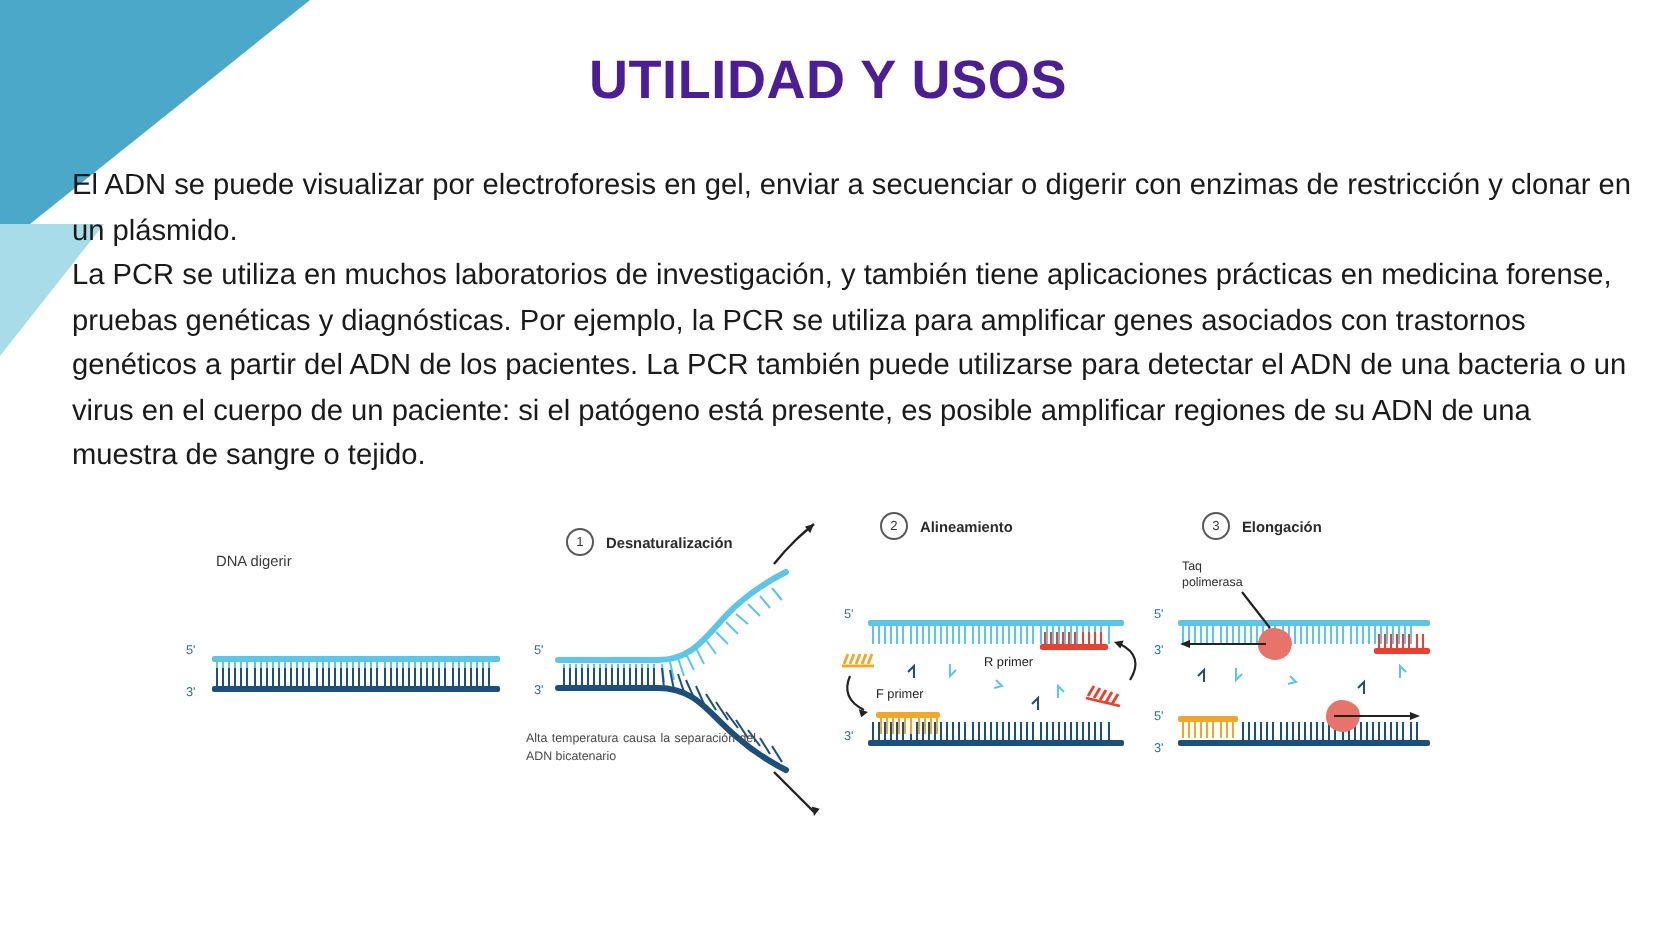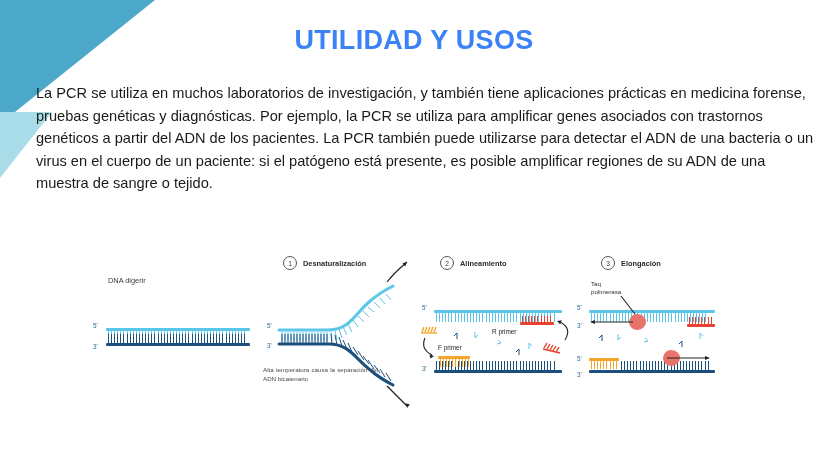--- a/index.html
+++ b/index.html
@@ -21,21 +21,21 @@
   .wedge-light{
     position:absolute;left:0;top:112px;width:70px;height:70px;
     background:#A9DCE9;
     clip-path:polygon(0 0, 52px 0, 0 66px);
   }
 
   
   .title{
     position:absolute;left:0;right:0;top:25px;
     text-align:center;
-    font-size:27px;font-weight:bold;color:#3b82f6;
+    font-size:27px;font-weight:bold;color:#4c1d95;
     letter-spacing:.3px;
   }
 
   
   .body-copy{
     position:absolute;left:36px;top:82px;width:784px;
     font-size:14.6px;line-height:22.5px;color:#1a1a1a;
     text-align:left;
   }
   .body-copy p{margin:0;}
@@ -94,20 +94,21 @@
 <body>
 
 <div class="slide">
 
   <div class="wedge-dark"></div>
   <div class="wedge-light"></div>
 
   <div class="title">UTILIDAD Y USOS</div>
 
   <div class="body-copy">
+    <p>El ADN se puede visualizar por electroforesis en gel, enviar a secuenciar o digerir con enzimas de restricción y clonar en un plásmido.</p>
     <p>La PCR se utiliza en muchos laboratorios de investigación, y también tiene aplicaciones prácticas en medicina forense, pruebas genéticas y diagnósticas. Por ejemplo, la PCR se utiliza para amplificar genes asociados con trastornos genéticos a partir del ADN de los pacientes. La PCR también puede utilizarse para detectar el ADN de una bacteria o un virus en el cuerpo de un paciente: si el patógeno está presente, es posible amplificar regiones de su ADN de una muestra de sangre o tejido.</p>
   </div>
 
   <div class="figure">
 
     <div class="panel p1">
       <div class="plain-head" style="position:absolute;left:28px;top:24px;">DNA digerir</div>
 
       <div class="tick" style="position:absolute;left:13px;top:70px;">5'</div>
       <div class="tick" style="position:absolute;left:13px;top:91px;">3'</div>
@@ -206,21 +207,21 @@
             <i></i>
             <i></i>
             <i></i>
             <i></i>
         </div>
         <div class="bar-bot" style="position:absolute;left:26px;top:91px;width:144px;"></div>
       </div>
     </div>
 
     <div class="panel p2">
-      <div class="step-head" style="position:absolute;left:18px;top:4px;">
+      <div class="step-head" style="position:absolute;left:18px;top:12px;">
         <span class="step-num">1</span>
         <span>Desnaturalización</span>
       </div>
 
       <div class="tick" style="position:absolute;left:2px;top:70px;">5'</div>
       <div class="tick" style="position:absolute;left:2px;top:90px;">3'</div>
 
       <svg width="155" height="125" style="position:absolute;left:0;top:0;">
         <path d="M14,78 L64,78 C84,78 90,62 104,50 C112,43 120,38 128,34" stroke="#5BC6E8" stroke-width="3" fill="none" stroke-linecap="round"></path>
         <path d="M14,92 L64,92 C84,92 90,106 104,117 C112,124 120,129 128,133" stroke="#1D4F7C" stroke-width="3" fill="none" stroke-linecap="round"></path>

